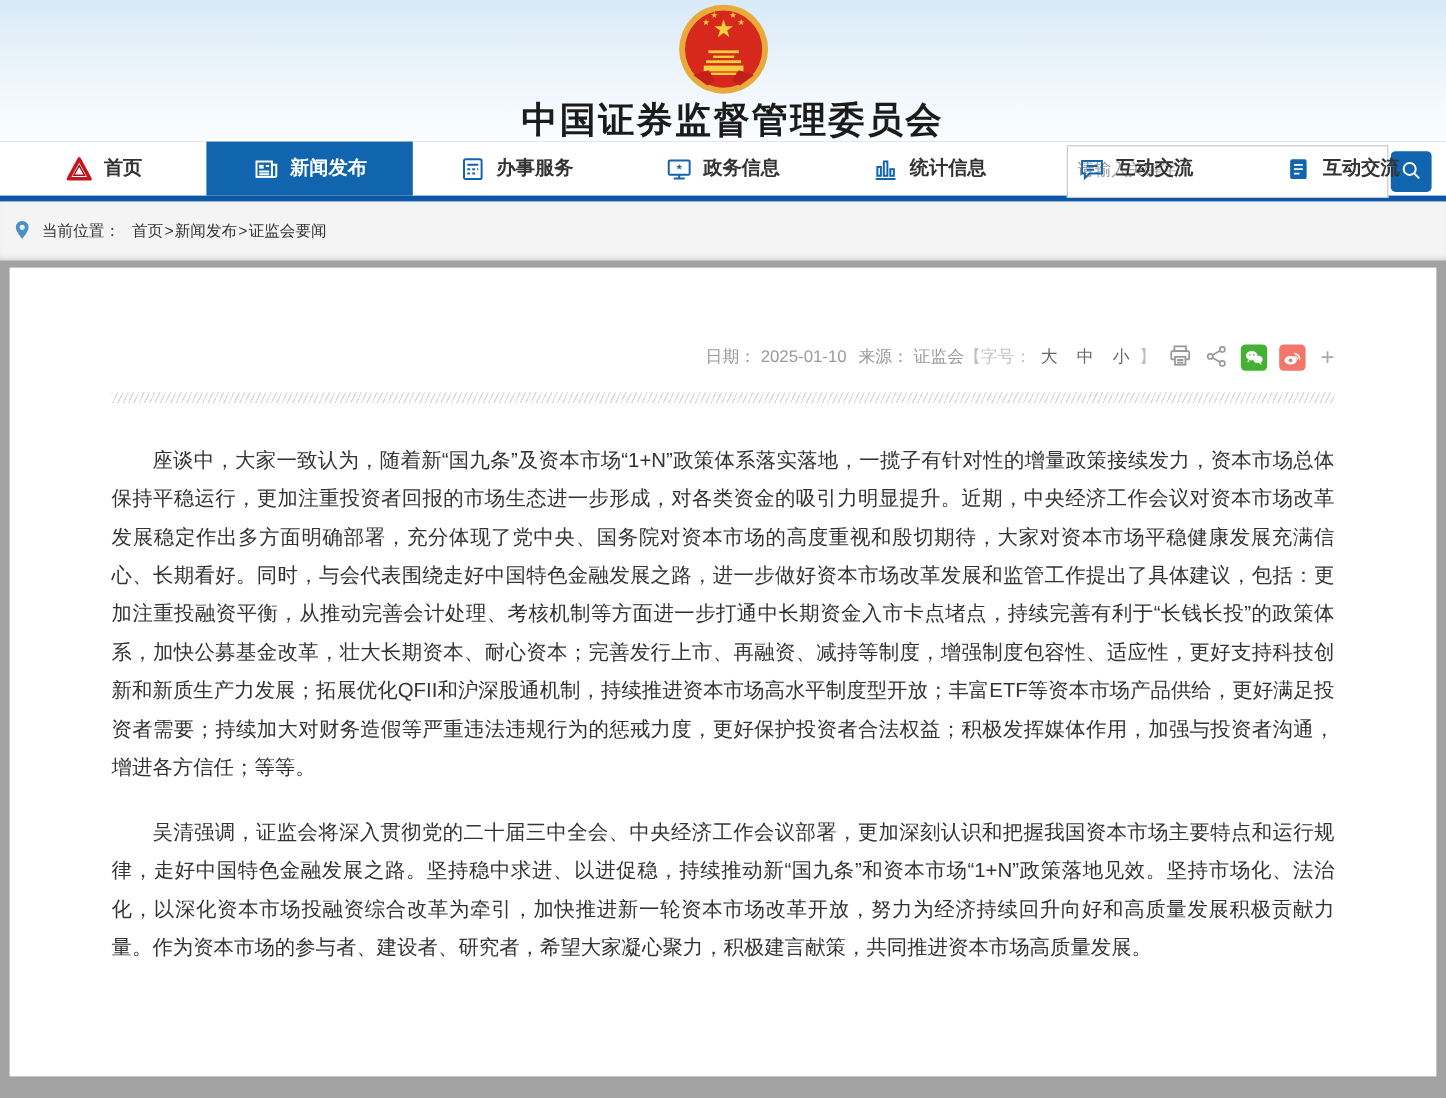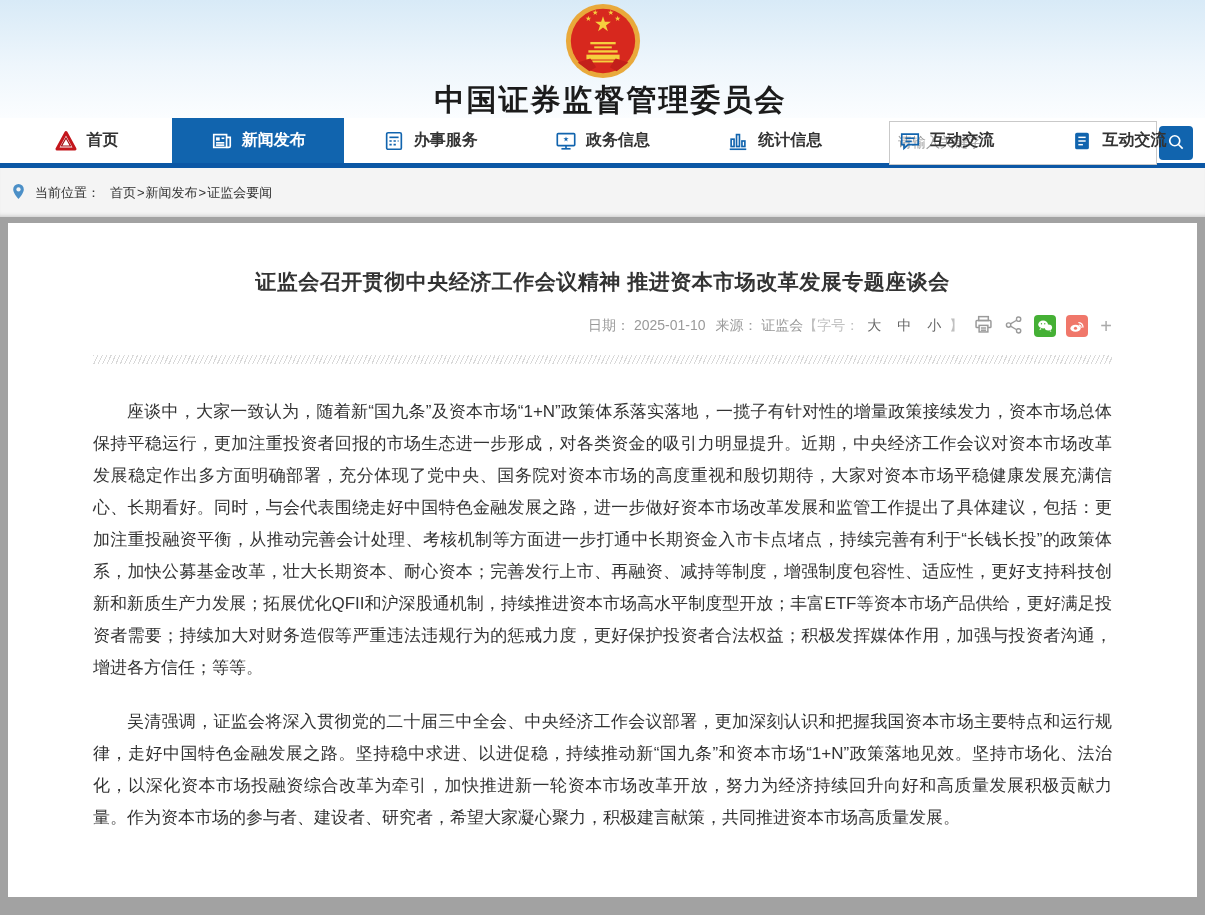--- a/index.html
+++ b/index.html
@@ -203,21 +203,20 @@
   <span class="crumb-label">当前位置：</span>
   <span class="crumb">首页</span>
   <span class="crumb-sep">&gt;</span>
   <span class="crumb">新闻发布</span>
   <span class="crumb-sep">&gt;</span>
   <span class="crumb">证监会要闻</span>
 </div>
 
 <div class="page">
   <div class="card">
-    <div class="article-title">证监会召开贯彻中央经济工作会议精神 推进资本市场改革发展专题座谈会</div>
 
     <div class="meta">
       <div class="meta-left">
         <span>日期：</span>
         <span>2025-01-10</span>
         <span class="sep"></span>
         <span>来源：</span>
         <span>证监会</span>
       </div>
       <div class="meta-right">

